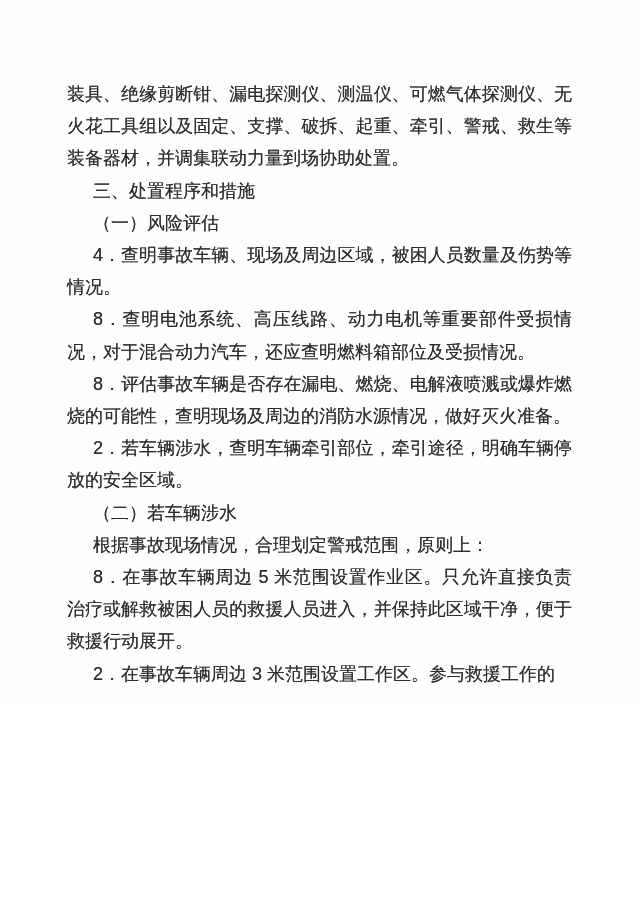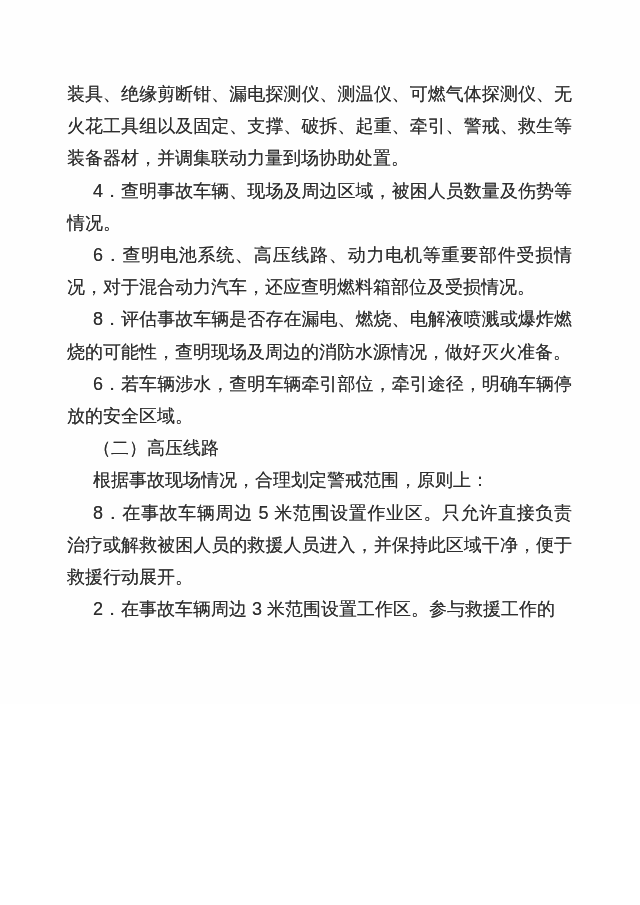--- a/index.html
+++ b/index.html
@@ -44,23 +44,25 @@
     color: #5a5a5a;
     font-family: "Liberation Serif", serif;
   }
 </style>
 </head>
 <body>
 
 <div class="page">
   <div class="content">
     <p class="para">装具、绝缘剪断钳、漏电探测仪、测温仪、可燃气体探测仪、无火花工具组以及固定、支撑、破拆、起重、牵引、警戒、救生等装备器材，并调集联动力量到场协助处置。</p>
+    <p class="para indent">三、处置程序和措施</p>
+    <p class="para indent">（一）风险评估</p>
     <p class="para indent">4．查明事故车辆、现场及周边区域，被困人员数量及伤势等情况。</p>
-    <p class="para indent">6．查明电池系统、高压线路、动力电机等重要部件受损情况，对于混合动力汽车，还应查明燃料箱部位及受损情况。</p>
+    <p class="para indent">8．查明电池系统、高压线路、动力电机等重要部件受损情况，对于混合动力汽车，还应查明燃料箱部位及受损情况。</p>
     <p class="para indent">8．评估事故车辆是否存在漏电、燃烧、电解液喷溅或爆炸燃烧的可能性，查明现场及周边的消防水源情况，做好灭火准备。</p>
-    <p class="para indent">6．若车辆涉水，查明车辆牵引部位，牵引途径，明确车辆停放的安全区域。</p>
-    <p class="para indent">（二）高压线路</p>
+    <p class="para indent">2．若车辆涉水，查明车辆牵引部位，牵引途径，明确车辆停放的安全区域。</p>
+    <p class="para indent">（二）若车辆涉水</p>
     <p class="para indent">根据事故现场情况，合理划定警戒范围，原则上：</p>
     <p class="para indent">8．在事故车辆周边 5 米范围设置作业区。只允许直接负责治疗或解救被困人员的救援人员进入，并保持此区域干净，便于救援行动展开。</p>
     <p class="para indent">2．在事故车辆周边 3 米范围设置工作区。参与救援工作的</p>
   </div>
   <div class="page-number">7</div>
 </div>
 
 </body></html>

